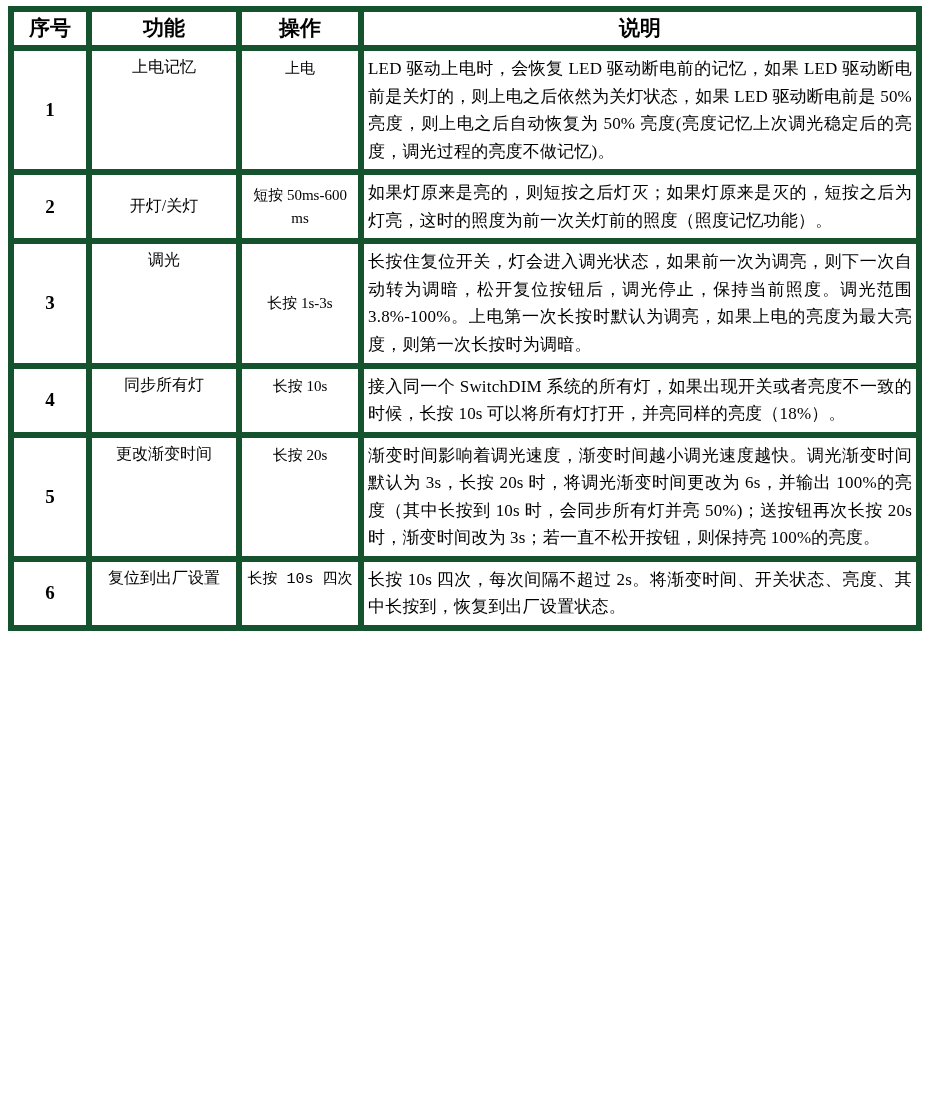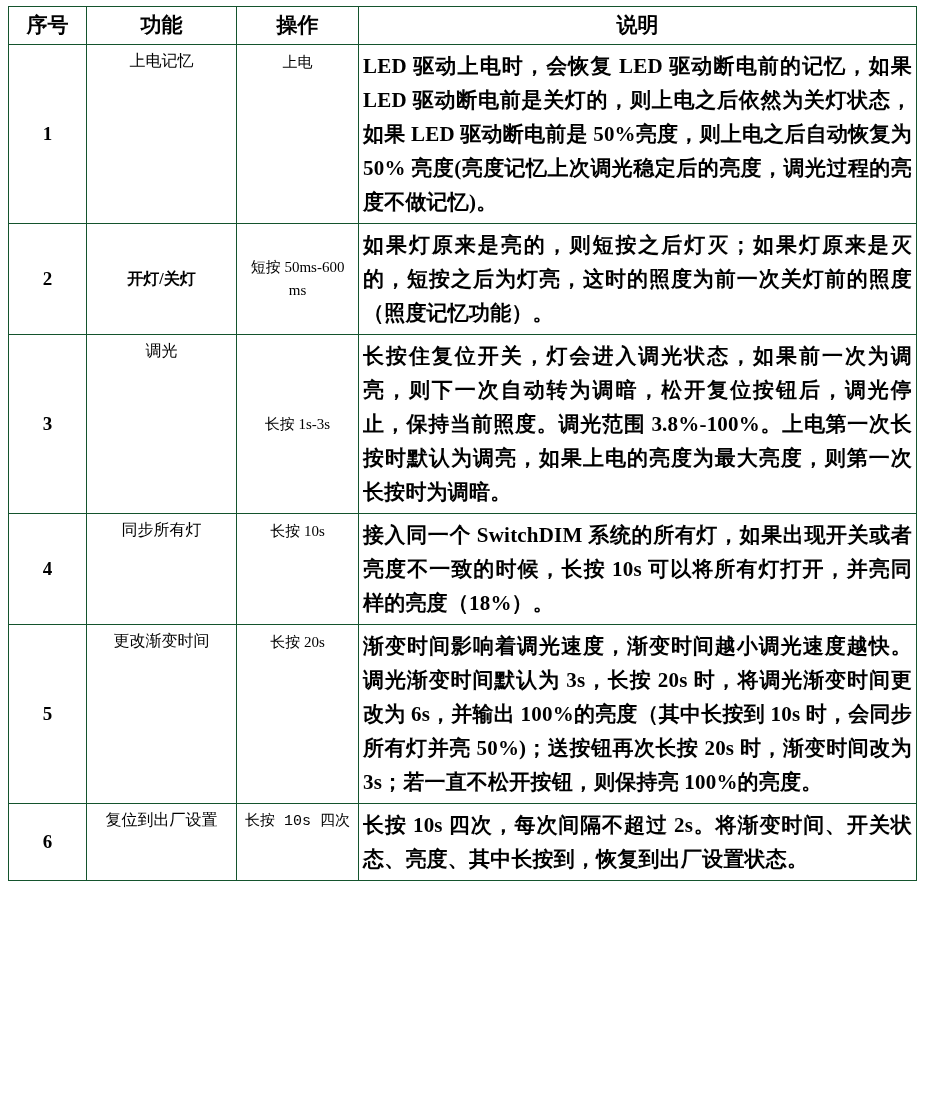--- a/index.html
+++ b/index.html
@@ -21,21 +21,21 @@
     padding: 6px 8px 0 8px;
   }
   table.spec-table {
     border-collapse: collapse;
     width: 908px;
     table-layout: fixed;
     margin: 0;
   }
   table.spec-table th,
   table.spec-table td {
-    border: 1px solid #14532d;
+    border: 6px solid #14532d;
     vertical-align: middle;
     padding: 4px 4px;
     box-sizing: border-box;
   }
   
   col.c-no    { width: 78px; }
   col.c-func  { width: 150px; }
   col.c-op    { width: 122px; }
   col.c-desc  { width: 558px; }
 
@@ -60,38 +60,37 @@
   }
   td.cell-op {
     text-align: center;
     font-size: 15px;
     vertical-align: middle;
     line-height: 1.55;
   }
   td.cell-desc {
     text-align: justify;
     text-align-last: left;
-    font-size: 21px;
+    font-size: 17px;
     line-height: 1.62;
     vertical-align: top;
     padding: 4px 8px 4px 6px;
     letter-spacing: 0.2px;
-    font-weight: bold;
   }
   
   tr.row-1 td.cell-func,
   tr.row-1 td.cell-op { vertical-align: top; padding-top: 6px; }
   tr.row-3 td.cell-func { vertical-align: top; padding-top: 6px; font-family: Liberation Serif, serif; }
   tr.row-4 td.cell-func,
   tr.row-4 td.cell-op { vertical-align: top; padding-top: 6px; }
   tr.row-5 td.cell-func,
   tr.row-5 td.cell-op { vertical-align: top; padding-top: 6px; }
   tr.row-6 td.cell-func,
   tr.row-6 td.cell-op { vertical-align: top; padding-top: 6px; font-family: Liberation Mono, monospace; }
-  tr.row-2 td.cell-func { vertical-align: middle; font-weight: bold; }
+  tr.row-2 td.cell-func { vertical-align: middle; }
   tr.row-2 td.cell-op { vertical-align: middle; }
 </style>
 </head>
 <body>
 
 <div class="page">
   <table class="spec-table">
     <colgroup>
       <col class="c-no">
       <col class="c-func">

